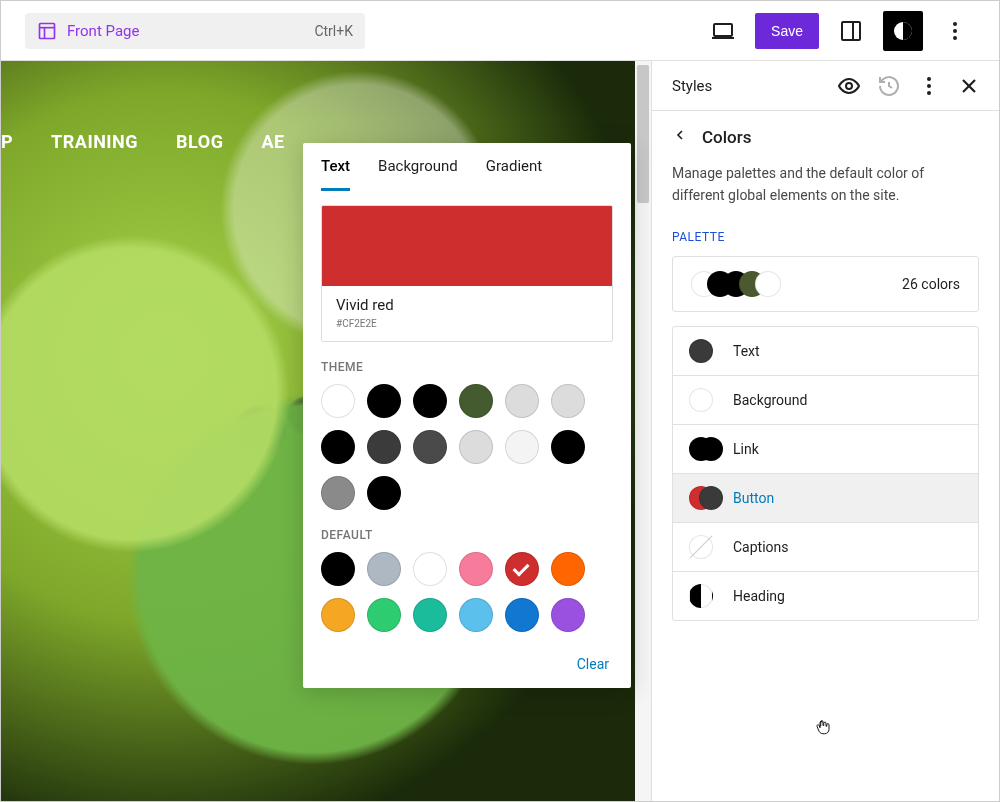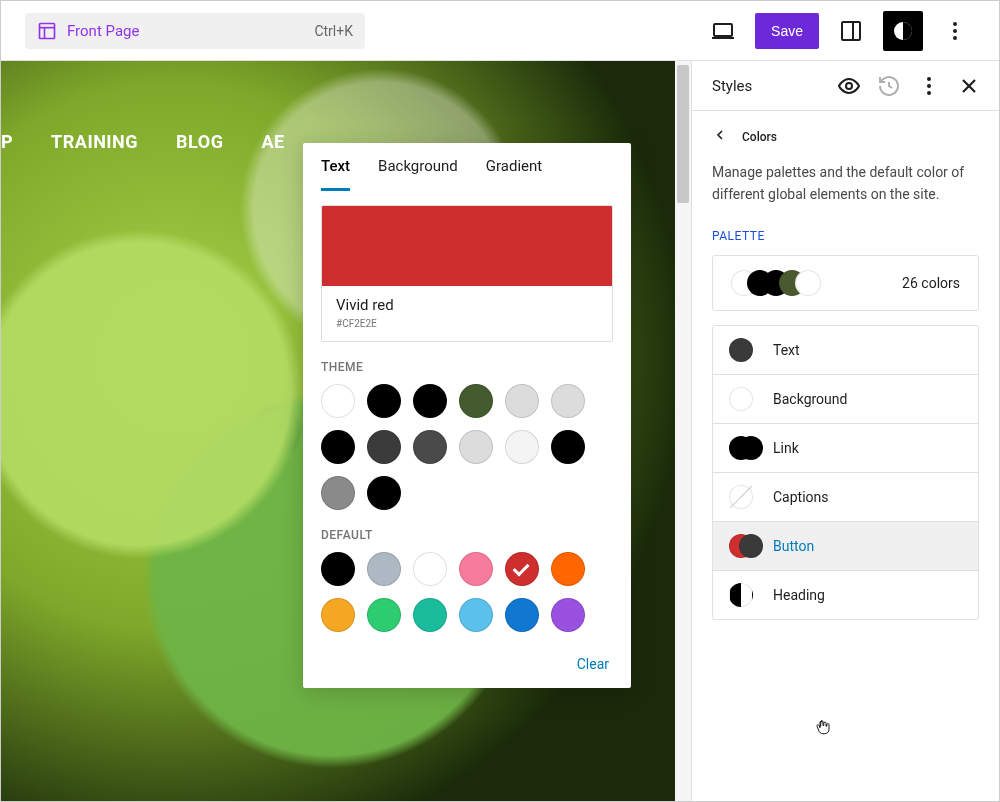--- a/index.html
+++ b/index.html
@@ -44,26 +44,26 @@
 .swatch-name { font-size: 15px; margin-bottom: 4px; }
 .swatch-hex { font-size: 10px; color: #757575; }
 .section-label { font-size: 12px; color: #757575; letter-spacing: 0.5px; margin: 18px 18px 10px; font-weight: 500; text-transform: uppercase; }
 .swatches { display: flex; flex-wrap: wrap; gap: 12px; padding: 0 18px; }
 .swatch { width: 34px; height: 34px; border-radius: 50%; cursor: pointer; border: 1px solid rgba(0,0,0,0.12); position: relative; }
 .swatch.selected::after { content: ""; position: absolute; inset: 0; margin: auto; width: 12px; height: 6px; border-left: 3px solid #fff; border-bottom: 3px solid #fff; transform: rotate(-45deg) translateY(-2px); }
 .clear-row { text-align: right; padding: 24px 22px 16px; }
 .clear-link { color: #007cba; font-size: 14px; cursor: pointer; }
 
 
-.sidebar { width: 308px; border-left: 1px solid #e0e0e0; background: #fff; display: flex; flex-direction: column; overflow-y: auto; }
+.sidebar { width: 348px; border-left: 1px solid #e0e0e0; background: #fff; display: flex; flex-direction: column; overflow-y: auto; }
 .sidebar-head { display: flex; align-items: center; height: 50px; padding: 0 10px 0 20px; border-bottom: 1px solid #e0e0e0; }
 .sidebar-title { font-size: 15px; flex: 1; }
 .sidebar-head .icon-btn { width: 40px; height: 40px; }
 .sidebar-head .disabled { opacity: 0.35; }
-.sub-head { display: flex; align-items: center; gap: 14px; padding: 16px 20px; font-size: 12px; font-weight: 500; }
+.sub-head { display: flex; align-items: center; gap: 14px; padding: 16px 20px; font-size: 17px; font-weight: 500; }
 .sub-desc { padding: 0 20px; font-size: 14px; color: #4a4a4a; line-height: 1.55; }
 .pal-label { font-size: 12px; color: #1d4ed8; letter-spacing: 0.5px; margin: 24px 20px 12px; font-weight: 400; }
 .pal-card { margin: 0 20px; border: 1px solid #e0e0e0; border-radius: 3px; padding: 14px 18px; display: flex; align-items: center; cursor: pointer; }
 .pal-dots { display: flex; }
 .pal-dot { width: 26px; height: 26px; border-radius: 50%; border: 1px solid rgba(0,0,0,0.1); margin-left: -10px; }
 .pal-dot:first-child { margin-left: 0; }
 .pal-count { margin-left: auto; font-size: 14px; }
 .color-head { display: flex; align-items: center; justify-content: space-between; padding: 0 20px; margin-top: 34px; }
 .color-head h3 { font-size: 15px; font-weight: 400; }
 .color-list { margin: 14px 20px 0; border: 1px solid #e0e0e0; border-radius: 3px; }
@@ -257,32 +257,32 @@
           </div>
           <div class="row-label">Background</div>
         </div>
         <div class="color-row">
           <div class="dual">
             <div class="c c1" style="background: rgb(0, 0, 0);"></div>
             <div class="c c2" style="background: rgb(0, 0, 0);"></div>
           </div>
           <div class="row-label">Link</div>
         </div>
-        <div class="color-row">
-          <div class="dual">
-            <div class="c c1 empty-circ"></div>
-          </div>
-          <div class="row-label">Captions</div>
-        </div>
         <div class="color-row selected">
           <div class="dual">
             <div class="c c1" style="background: rgb(207, 46, 46);"></div>
             <div class="c c2" style="background: rgb(58, 58, 58);"></div>
           </div>
           <div class="row-label">Button</div>
+        </div>
+        <div class="color-row">
+          <div class="dual">
+            <div class="c c1 empty-circ"></div>
+          </div>
+          <div class="row-label">Captions</div>
         </div>
         <div class="color-row">
           <div class="dual">
             <div class="c c1 half-split"></div>
           </div>
           <div class="row-label">Heading</div>
         </div>
       </div>
   </div>
 </div>

